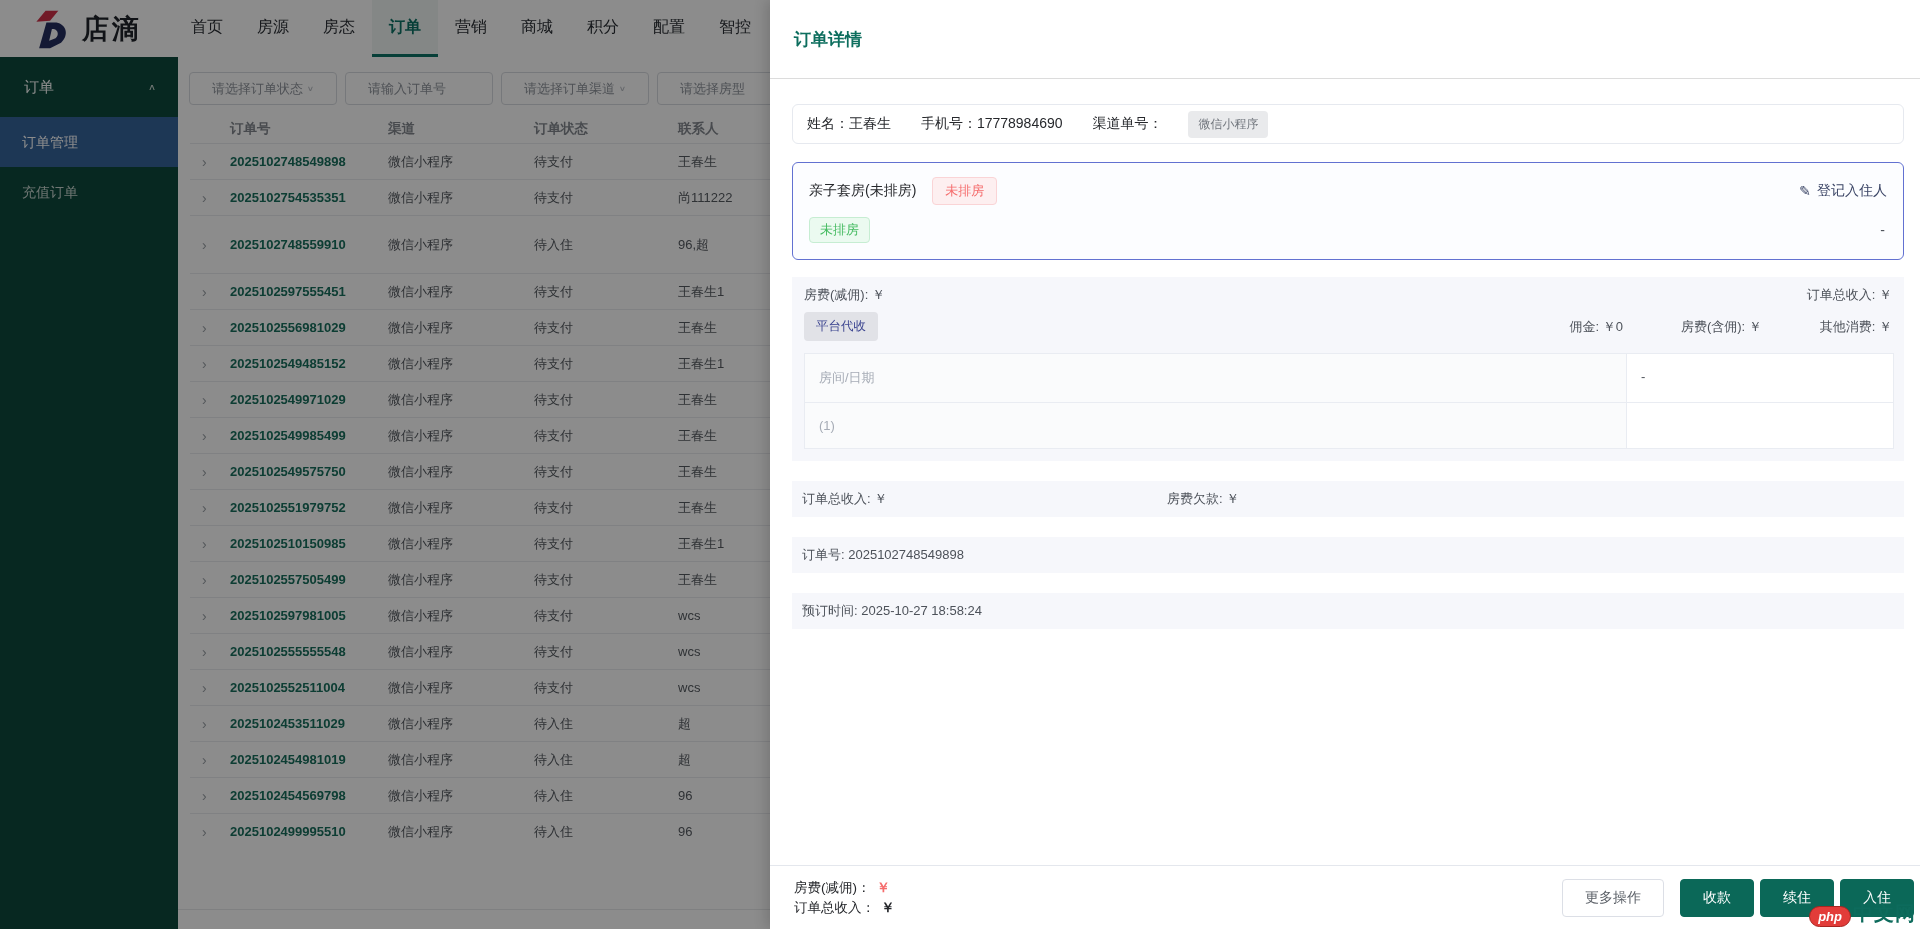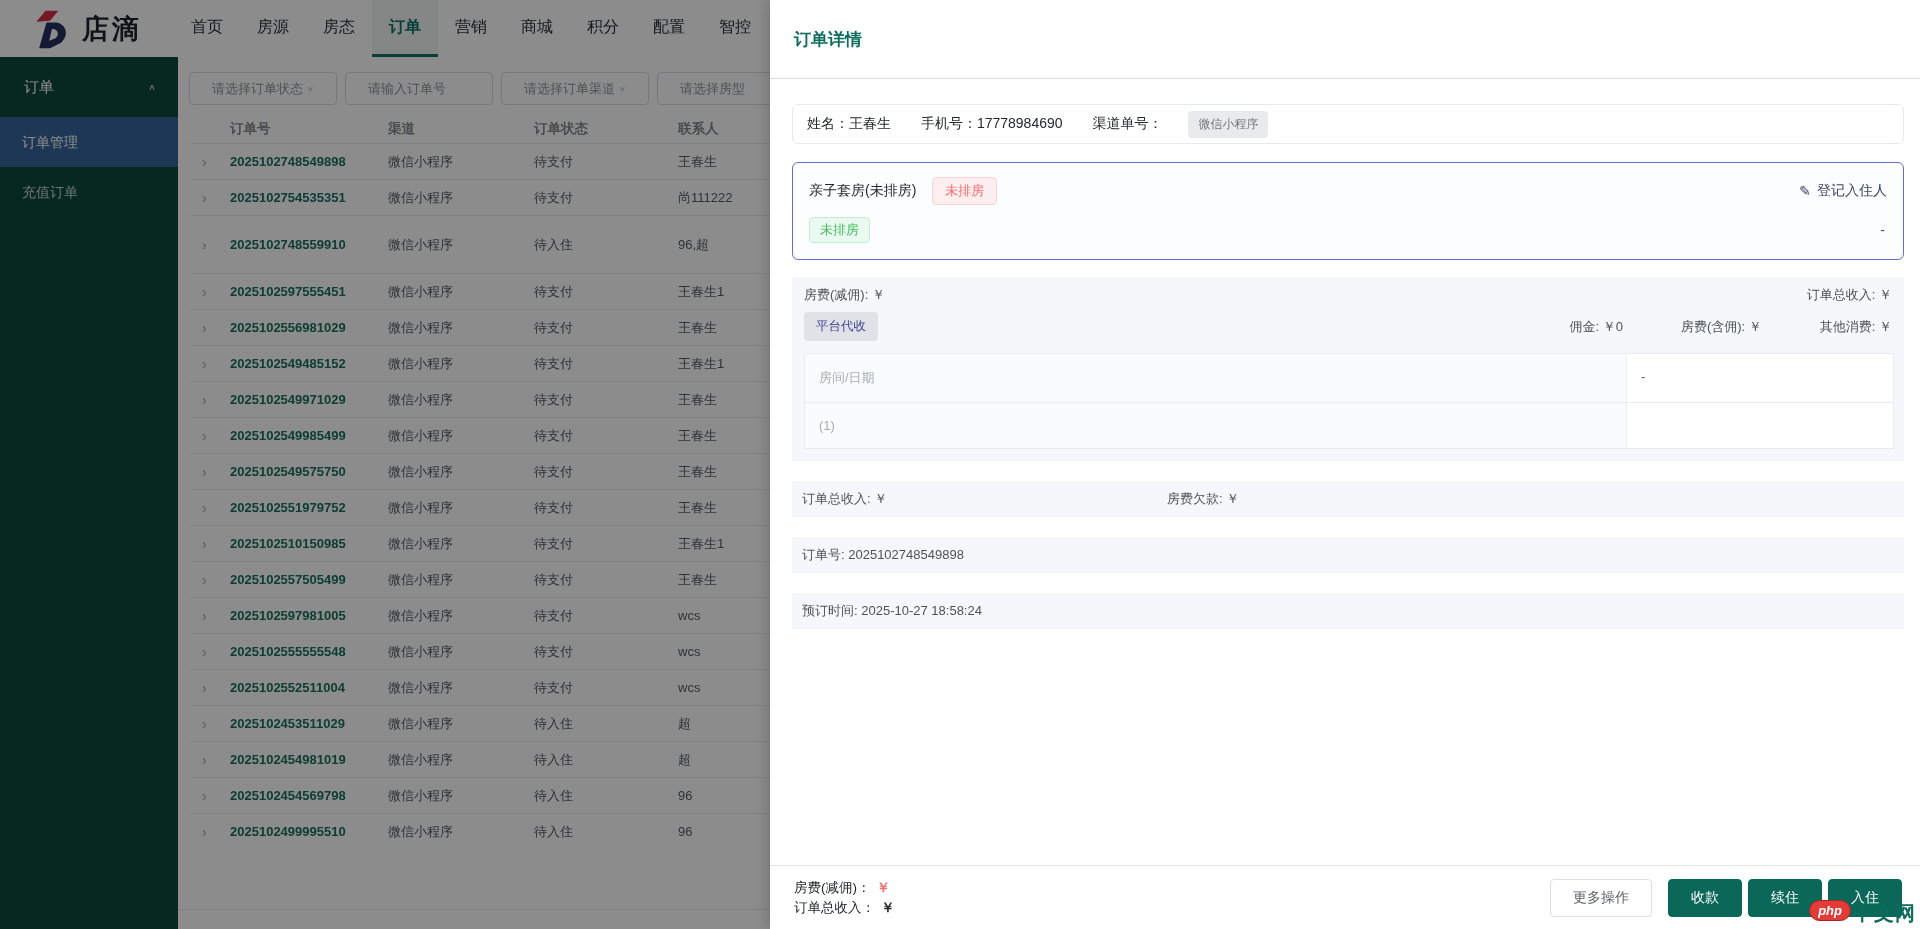--- a/index.html
+++ b/index.html
@@ -73,31 +73,31 @@
   .fee-spacer { margin-left:auto; }
   .room-table { margin-top:12px; border:1px solid #e9ecf2; background:#fff; }
   .rt-row { display:flex; }
   .rt-row + .rt-row { border-top:1px solid #e9ecf2; }
   .rt-left { flex:0 0 822px; background:#fafbfc; color:#a6acb6; font-size:13px; padding:15px 14px; border-right:1px solid #e9ecf2; }
   .rt-right { flex:1; background:#fff; color:#50555c; font-size:13px; padding:15px 14px; }
 
   .strip { margin-top:20px; background:#f6f7fb; height:36px; display:flex; align-items:center; padding-left:10px; font-size:13px; color:#4d525a; }
   .strip .col1 { display:inline-block; width:365px; }
 
-  .drawer-footer { flex:0 0 auto; height:64px; border-top:1px solid #e4e7ed; display:flex; align-items:center; padding:0 18px 0 24px; background:#fff; }
+  .drawer-footer { flex:0 0 auto; height:64px; border-top:1px solid #e4e7ed; display:flex; align-items:center; padding:0 6px 0 24px; background:#fff; }
   .df-left { font-size:13.5px; color:#26282c; line-height:20px; }
   .yen-red { color:#f56c6c; font-weight:bold; margin-left:6px; }
   .yen-dark { color:#26282c; font-weight:bold; margin-left:6px; }
   .df-buttons { margin-left:auto; display:flex; align-items:center; gap:6px; }
   .btn { height:38px; border-radius:4px; font-size:14px; cursor:pointer; font-family:inherit; }
   .btn-plain { background:#fff; border:1px solid #dcdfe6; color:#5a5f66; padding:0 22px; margin-right:10px; }
   .btn-teal { background:#0b6858; border:1px solid #0b6858; color:#fff; width:74px; }
 
   
-  .watermark { position:absolute; right:4px; bottom:2px; z-index:100; display:flex; align-items:flex-start; gap:2px; }
+  .watermark { position:absolute; right:4px; bottom:2px; z-index:100; display:flex; align-items:flex-end; gap:2px; }
   .wm-php { background:#e23c39; color:#fff; font-style:italic; font-weight:bold; font-size:13px; padding:2px 8px; border-radius:12px; border:1px solid #a8241f; }
   .wm-rest { color:#0d6b5c; font-weight:bold; font-size:20px; letter-spacing:1px; }
 </style>
 </head>
 <body>
 
 <div class="stage">
 
   <header class="topnav">
     <div class="brand">

